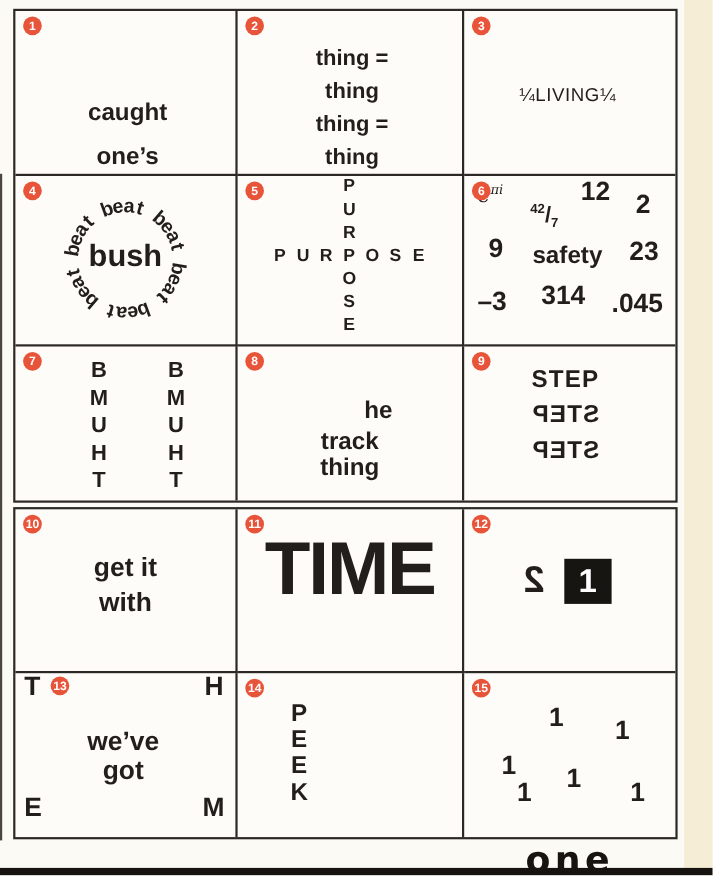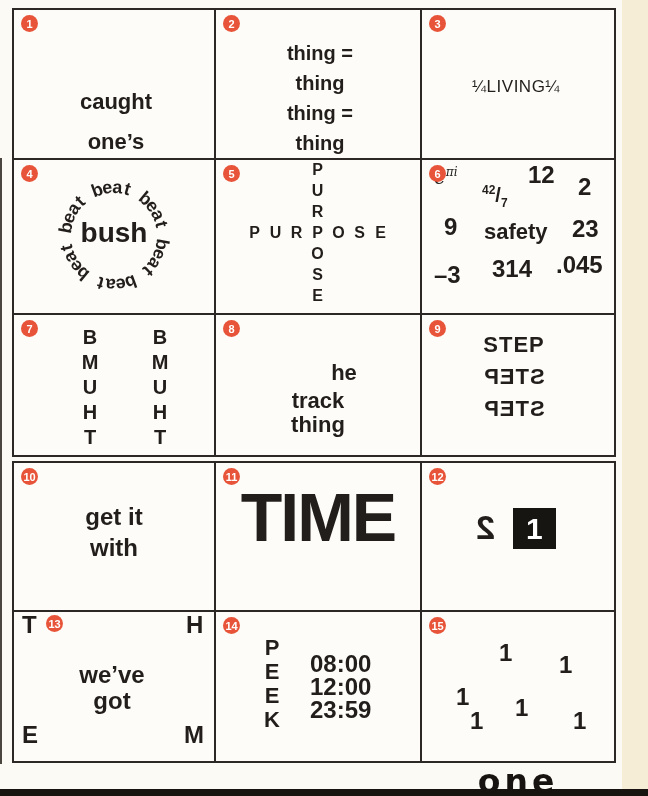--- a/index.html
+++ b/index.html
@@ -113,21 +113,21 @@
       <span class="badge">6</span>
     <span class="it s20 math" style="left: 12px; top: 6px;">e<sup>πi</sup></span>
         <span class="it s20" style="left: 60px; top: 24px;"><sup>42</sup>/<sub>7</sub></span>
         <span class="it s24" style="left: 106px; top: 2px;">12</span>
         <span class="it s24" style="left: 156px; top: 14px;">2</span>
         <span class="it s24" style="left: 22px; top: 54px;">9</span>
         <span class="it s22" style="left: 62px; top: 60px;">safety</span>
         <span class="it s24" style="left: 150px; top: 56px;">23</span>
         <span class="it s24" style="left: 12px; top: 102px;">–3</span>
         <span class="it s24" style="left: 70px; top: 96px;">314</span>
-        <span class="it s24" style="left: 134px; top: 92px;">.045</span>
+        <span class="it s24" style="left: 134px; top: 104px;">.045</span>
       </div>
     <div class="cell lr">
       <span class="badge">7</span>
     <span class="it ctr s20 lh25" style="left: 76px; top: 10px;">B
 M
 U
 H
 T</span>
         <span class="it ctr s20 lh25" style="left: 146px; top: 10px;">B
 M
@@ -170,23 +170,20 @@
         <span class="it ctr s24" style="left: 98px; top: 50px;">we’ve got</span>
         <span class="it s24" style="left: 8px; top: 110px;">E</span>
         <span class="it s24" style="left: 170px; top: 110px;">M</span>
       </div>
     <div class="cell lr">
       <span class="badge">14</span>
     <span class="it ctr s22 lh24" style="left: 56px; top: 24px;">P
 E
 E
 K</span>
-        <span class="it s24 lh23" style="left: 94px; top: 40px;">08:00
-12:00
-23:59</span>
       </div>
     <div class="cell lc lr">
       <span class="badge">15</span>
     <span class="it s24" style="left: 77px; top: 28px;">1</span>
         <span class="it s24" style="left: 137px; top: 40px;">1</span>
         <span class="it s24" style="left: 34px; top: 72px;">1</span>
         <span class="it s24" style="left: 48px; top: 96px;">1</span>
         <span class="it s24" style="left: 93px; top: 83px;">1</span>
         <span class="it s24" style="left: 151px; top: 96px;">1</span>
       </div>

